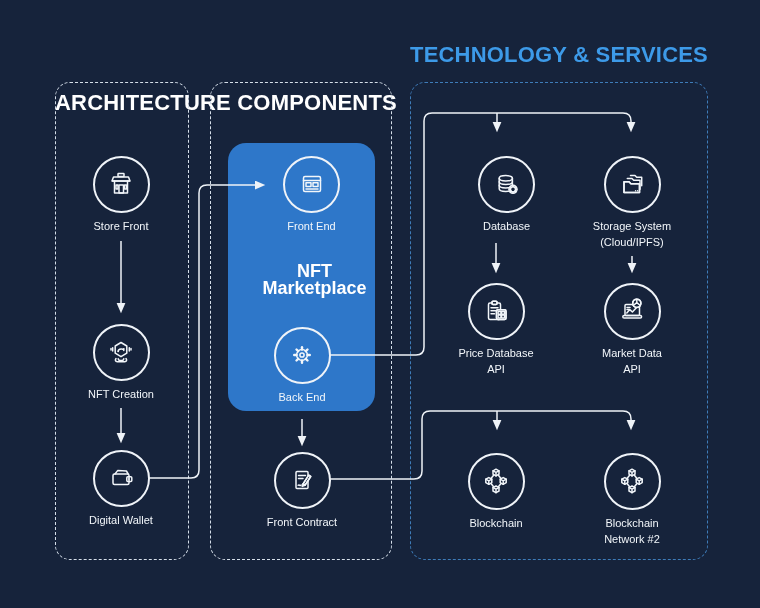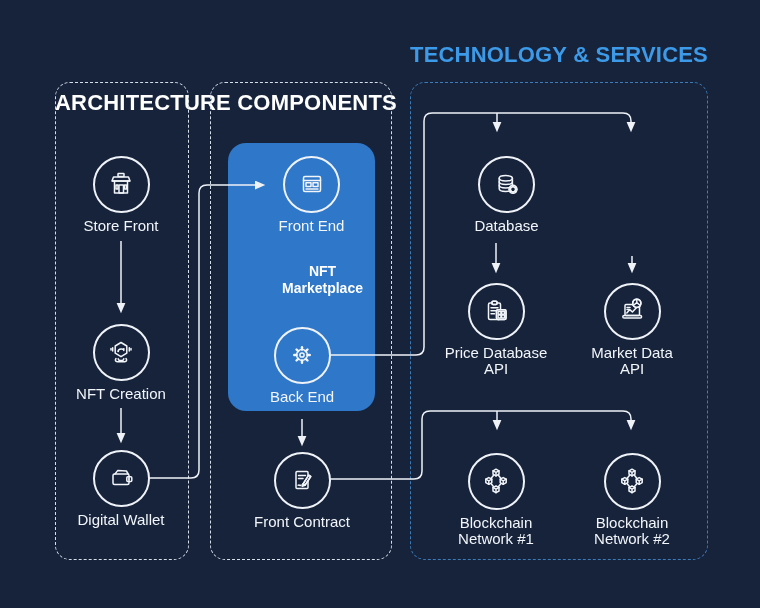--- a/index.html
+++ b/index.html
@@ -29,31 +29,31 @@
   }
   #box-left{left:55px;top:82px;width:134px;height:478px;}
   #box-mid{left:210px;top:82px;width:182px;height:478px;}
   #box-right{left:410px;top:82px;width:298px;height:478px;border-color:var(--right-box-border);}
   #marketplace-panel{
     position:absolute;left:228px;top:143px;width:147px;height:268px;
     background:var(--marketplace-blue);border-radius:18px;z-index:2;
   }
   #marketplace-title{
     position:absolute;left:228px;top:263px;width:173px;z-index:4;
-    text-align:center;color:#FFFFFF;font-weight:bold;font-size:14px;line-height:17px;padding-left:8px;
+    text-align:center;color:#FFFFFF;font-weight:bold;font-size:18px;line-height:17px;
   }
   #connectors{position:absolute;left:0;top:0;z-index:3;pointer-events:none;}
   .node{position:absolute;width:57px;height:57px;z-index:4;}
   .circle{
     width:57px;height:57px;border:2px solid var(--line-white);border-radius:50%;
     box-sizing:border-box;display:flex;align-items:center;justify-content:center;
   }
   .node .label{
     position:absolute;top:62px;left:50%;transform:translateX(-50%);
-    width:140px;text-align:center;color:#F2F6FA;font-size:15px;line-height:16.5px;
+    width:140px;text-align:center;color:#F2F6FA;font-size:11px;line-height:16.5px;
     white-space:nowrap;
   }
   .icon{stroke:#F2F6FA;stroke-width:1.5;fill:none;stroke-linecap:round;stroke-linejoin:round;}
   .mask{fill:var(--background);}
   .dotfill{fill:#F2F6FA;stroke:none;}
 </style>
 </head>
 <body>
 
 <div id="canvas">
@@ -201,20 +201,36 @@
               <path d="M24.8,20.5 L25.6,19.7"></path>
             <path d="M21.2,24.1 L20.4,24.9"></path>
               <path d="M24.8,24.1 L25.6,24.9"></path>
           </g>
         </g>
       </svg>
     </div>
     <div class="label"><span>Database</span></div>
   </div>
 
+  <div class="node" style="left:603.5px;top:155.5px">
+    <div class="circle">
+      <svg class="icon" width="34" height="34" viewBox="0 0 34 34">
+        <path d="M15.5,8.5 h4.5 l1.7,1.7 h5 v8.5"></path>
+        <path d="M12.3,11.5 h4.7 l1.7,1.7 h6.3 v9"></path>
+        <path class="mask" d="M9,14.8 h5 l1.9,1.9 h8.6 v8.8 h-15.5 z"></path>
+        <path d="M9,14.8 h5 l1.9,1.9 h8.6 v8.8 h-15.5 z"></path>
+        <circle class="dotfill" cx="20.6" cy="23.7" r="0.7"></circle>
+        <circle class="dotfill" cx="22.6" cy="23.7" r="0.7"></circle>
+      </svg>
+    </div>
+    <div class="label">
+      <div>Storage System</div>
+      <div>(Cloud/IPFS)</div>
+    </div>
+  </div>
 
   <div class="node" style="left:467.5px;top:282.5px">
     <div class="circle">
       <svg class="icon" width="34" height="34" viewBox="0 0 34 34">
         <rect x="9.5" y="9" width="12" height="16.5" rx="1.5"></rect>
         <rect class="mask" x="13" y="7.2" width="5" height="3.2" rx="1"></rect>
         <rect x="13" y="7.2" width="5" height="3.2" rx="1"></rect>
         <path d="M12,13.8 h7"></path>
           <path d="M12,16.8 h7"></path>
           <path d="M12,19.8 h3.5"></path>
@@ -262,21 +278,20 @@
         </defs>
         <path d="M14.6,11.3 L12.2,14.3 M19.4,11.3 L21.8,14.3 M14.6,22.7 L12.2,19.7 M19.4,22.7 L21.8,19.7"></path>
         <use href="#cube1" transform="translate(17,8.6)"></use>
         <use href="#cube1" transform="translate(9.8,17)"></use>
         <use href="#cube1" transform="translate(24.2,17)"></use>
         <use href="#cube1" transform="translate(17,25.4)"></use>
       </svg>
     </div>
     <div class="label">
       <div>Blockchain</div>
-      <div>Network #1</div>
     </div>
   </div>
 
   <div class="node" style="left:603.5px;top:452.5px">
     <div class="circle">
       <svg class="icon" width="34" height="34" viewBox="0 0 34 34">
         <path d="M14.6,11.3 L12.2,14.3 M19.4,11.3 L21.8,14.3 M14.6,22.7 L12.2,19.7 M19.4,22.7 L21.8,19.7"></path>
         <use href="#cube1" transform="translate(17,8.6)"></use>
         <use href="#cube1" transform="translate(9.8,17)"></use>
         <use href="#cube1" transform="translate(24.2,17)"></use>

